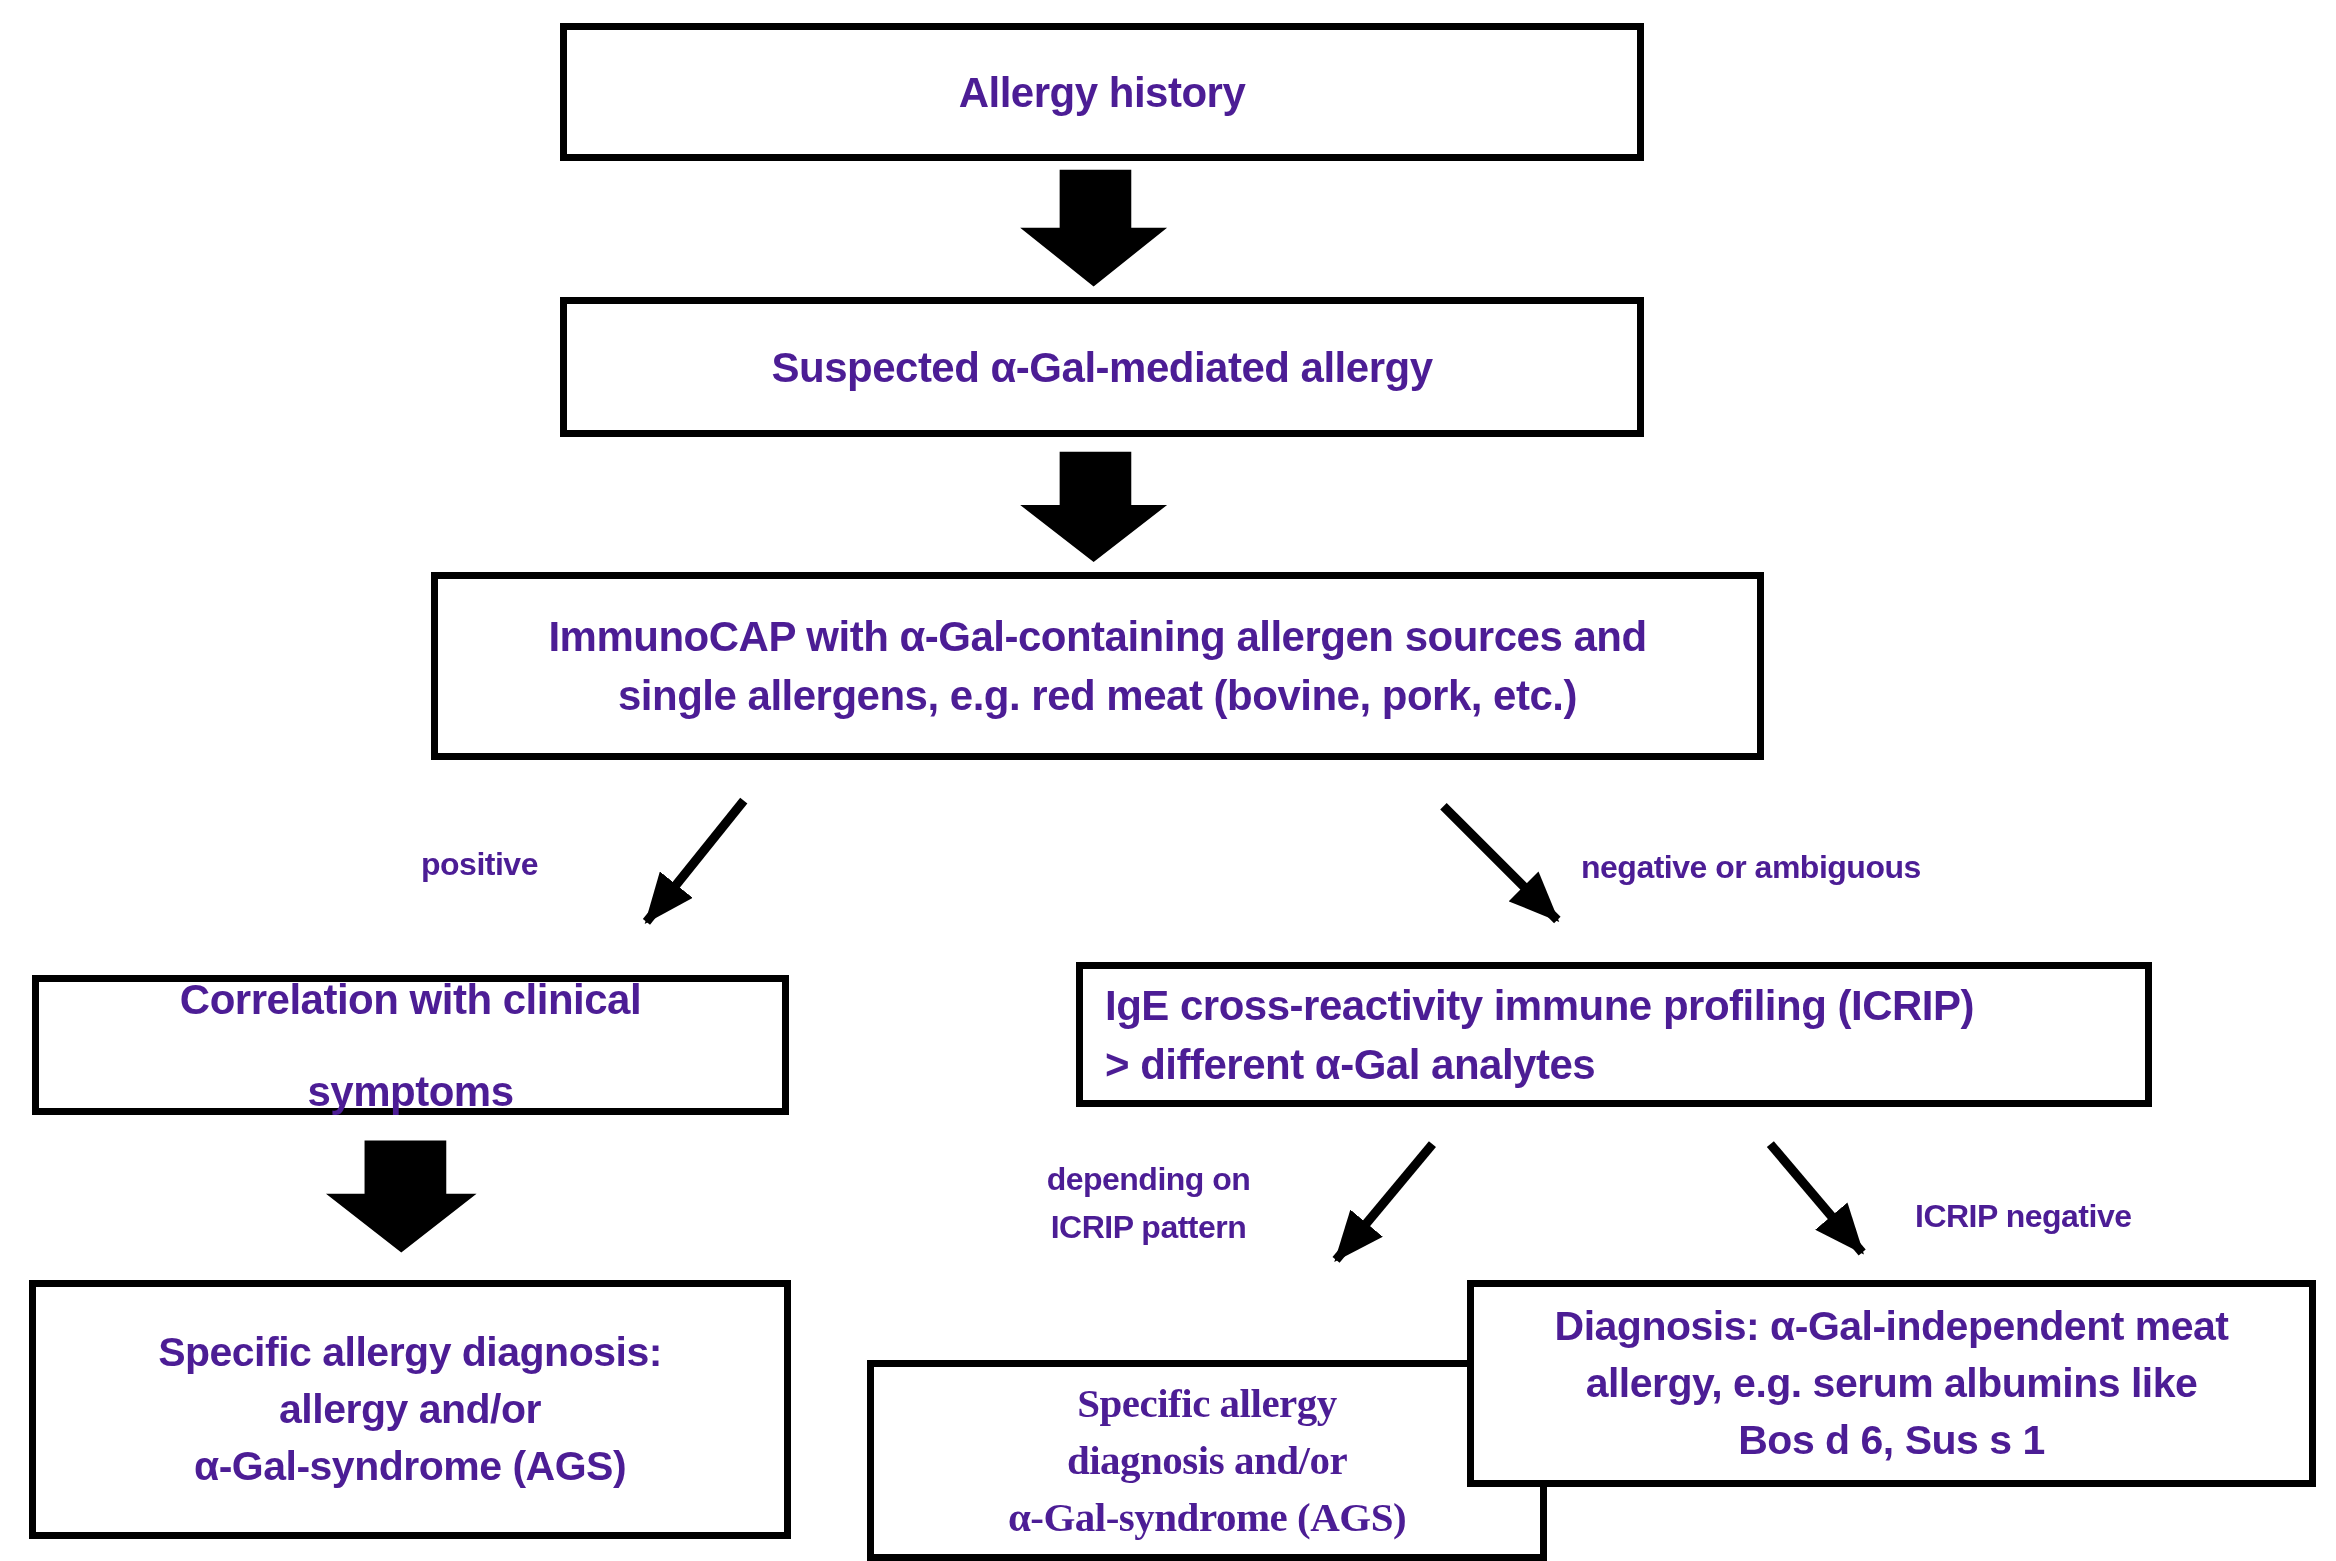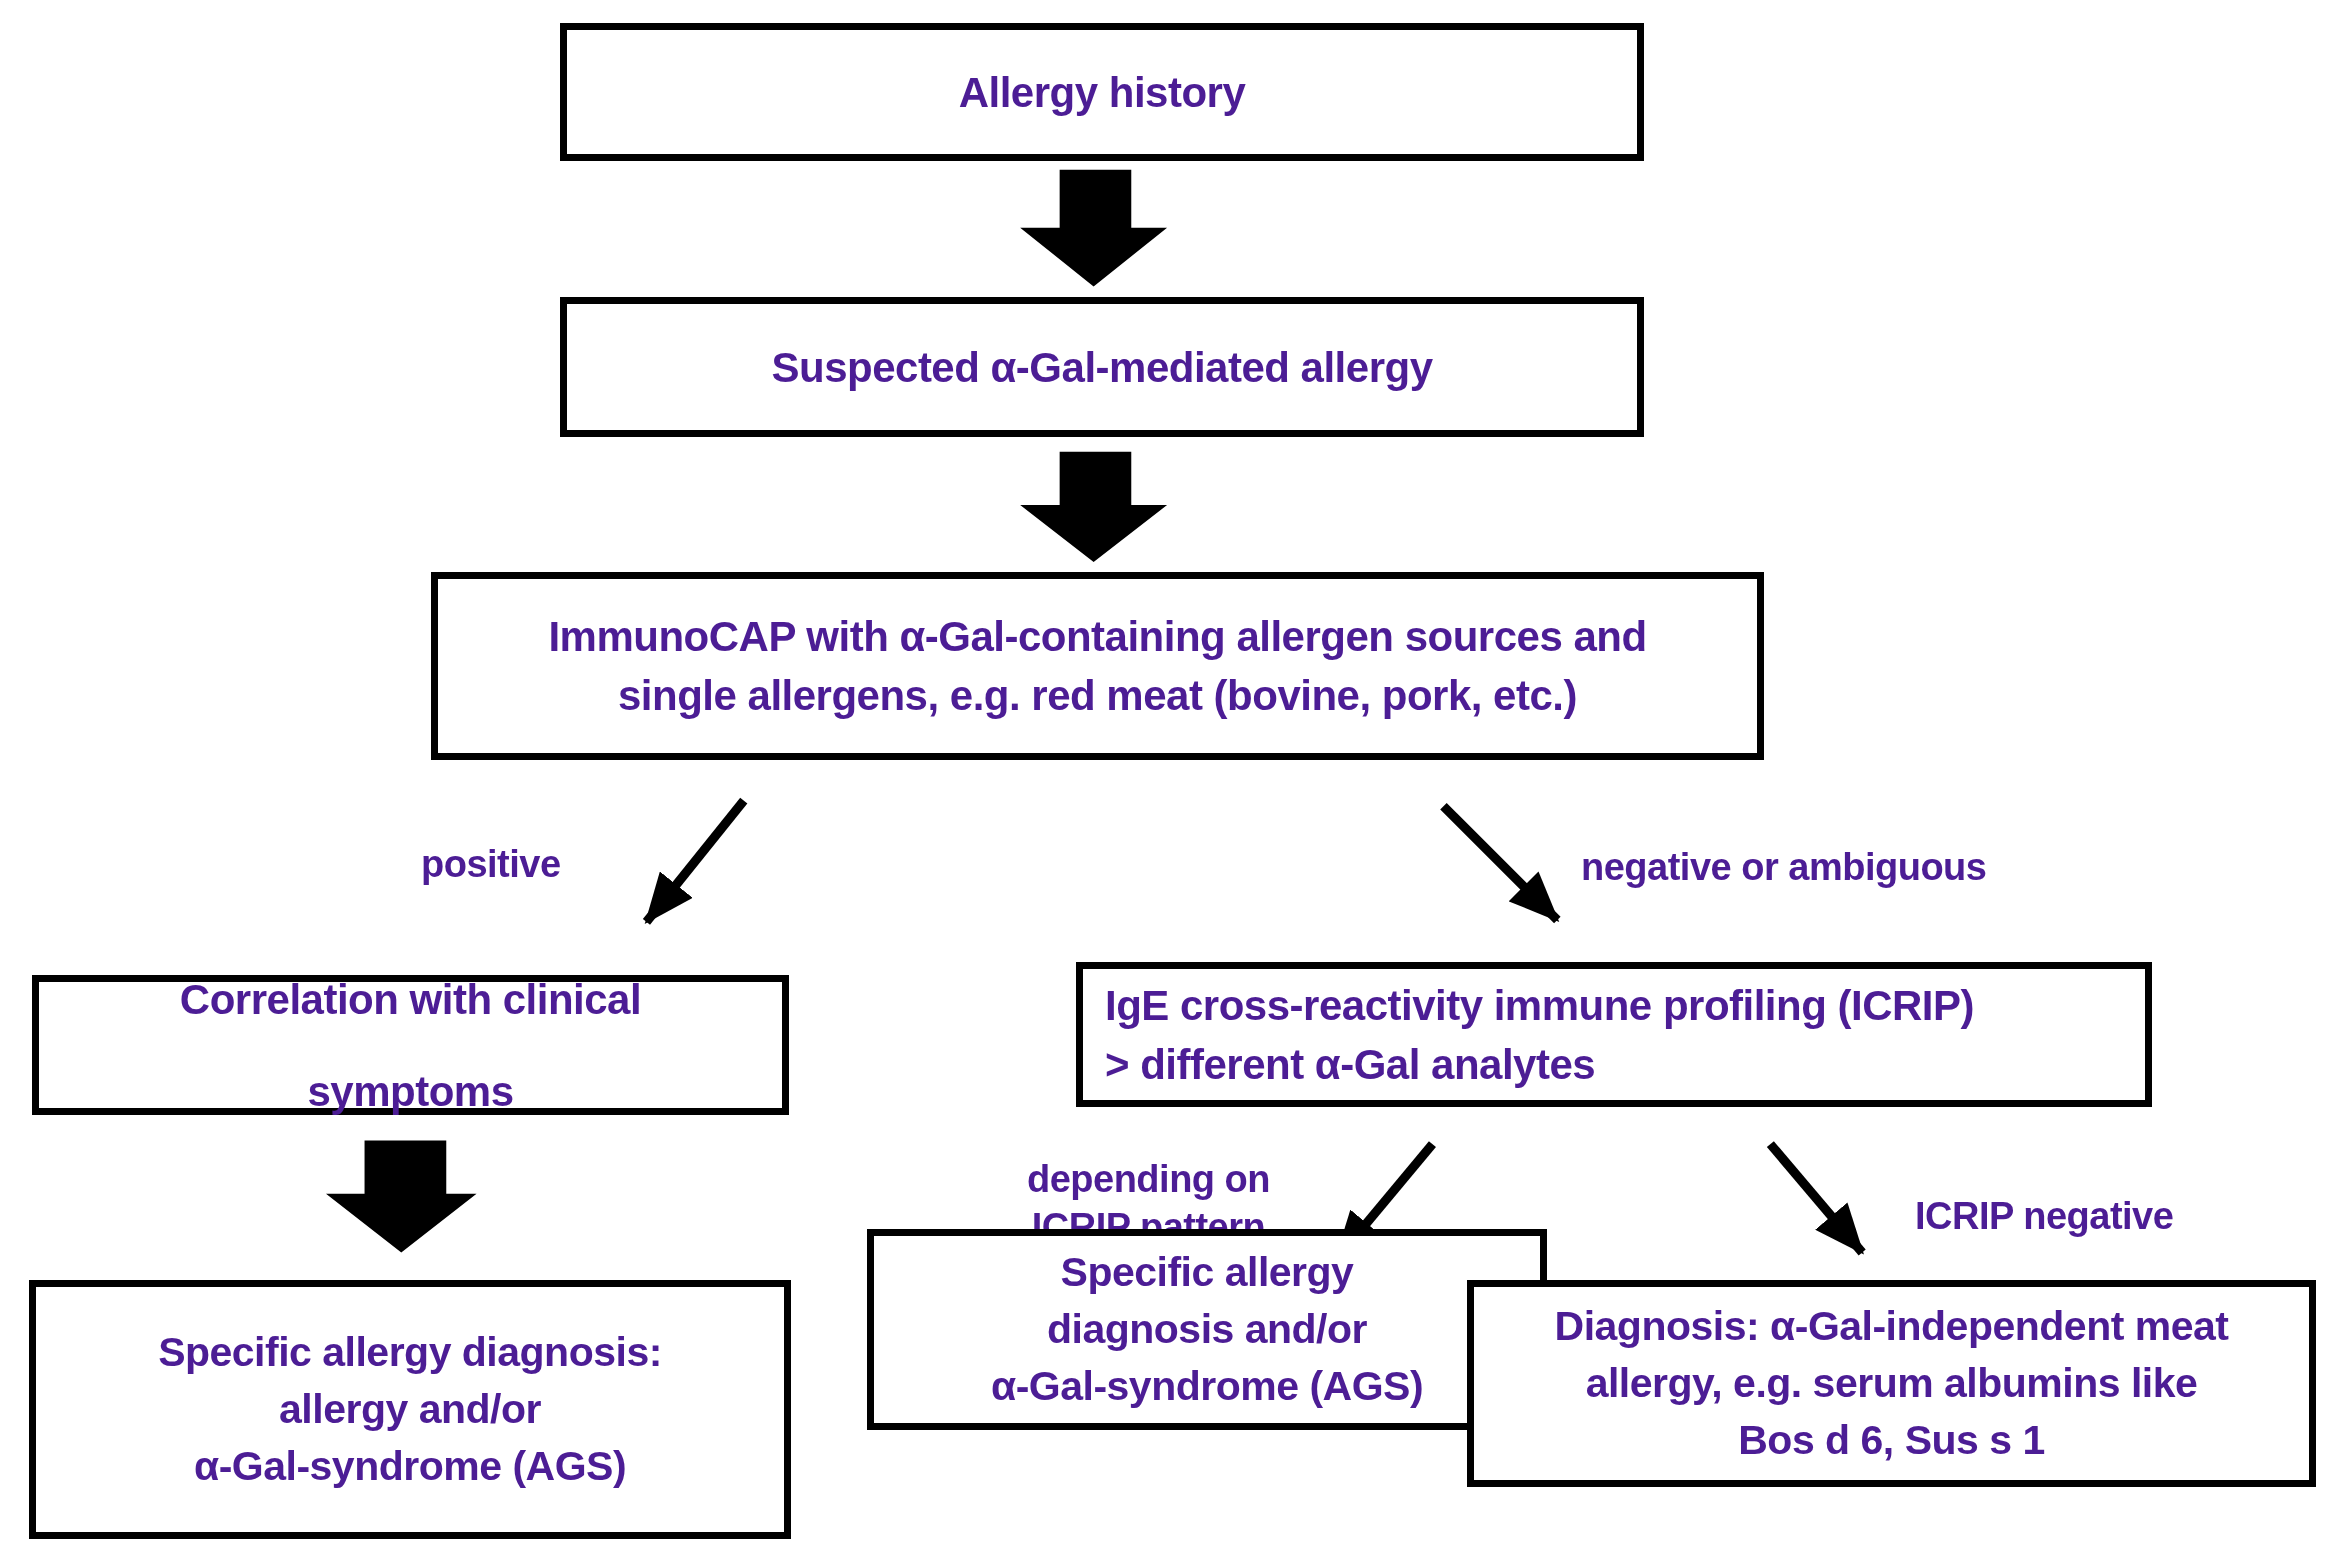--- a/index.html
+++ b/index.html
@@ -44,21 +44,21 @@
     padding-left: 22px;
     padding-right: 8px;
   }
   .node.small-lh {
     line-height: 57px;
     font-size: 41px;
   }
   .edge-label {
     position: absolute;
     font-weight: 700;
-    font-size: 38px;
+    font-size: 32px;
     line-height: 48px;
     letter-spacing: -0.5px;
     white-space: nowrap;
   }
   .edge-label.center {
     text-align: center;
     white-space: normal;
   }
 </style>
 </head>
@@ -121,21 +121,21 @@
   </div>
 
   <div class="edge-label" style="left:1915px; top:1192px;">ICRIP negative</div>
 
   <div class="node small-lh" style="left:29px; top:1280px; width:762px; height:259px;">
     <div>Specific allergy diagnosis:</div>
     <div>allergy and/or</div>
     <div>α-Gal-syndrome (AGS)</div>
   </div>
 
-  <div class="node small-lh" style="left:867px; top:1229px; width:680px; height:201px;">
+  <div class="node small-lh" style="left:867px; top:1360px; width:680px; height:201px;font-family:Liberation Serif, serif;">
     <div>Specific allergy</div>
     <div>diagnosis and/or</div>
     <div>α-Gal-syndrome (AGS)</div>
   </div>
 
   <div class="node small-lh" style="left:1467px; top:1280px; width:849px; height:207px;">
     <div>Diagnosis: α-Gal-independent meat</div>
     <div>allergy, e.g. serum albumins like</div>
     <div>Bos d 6, Sus s 1</div>
   </div>

